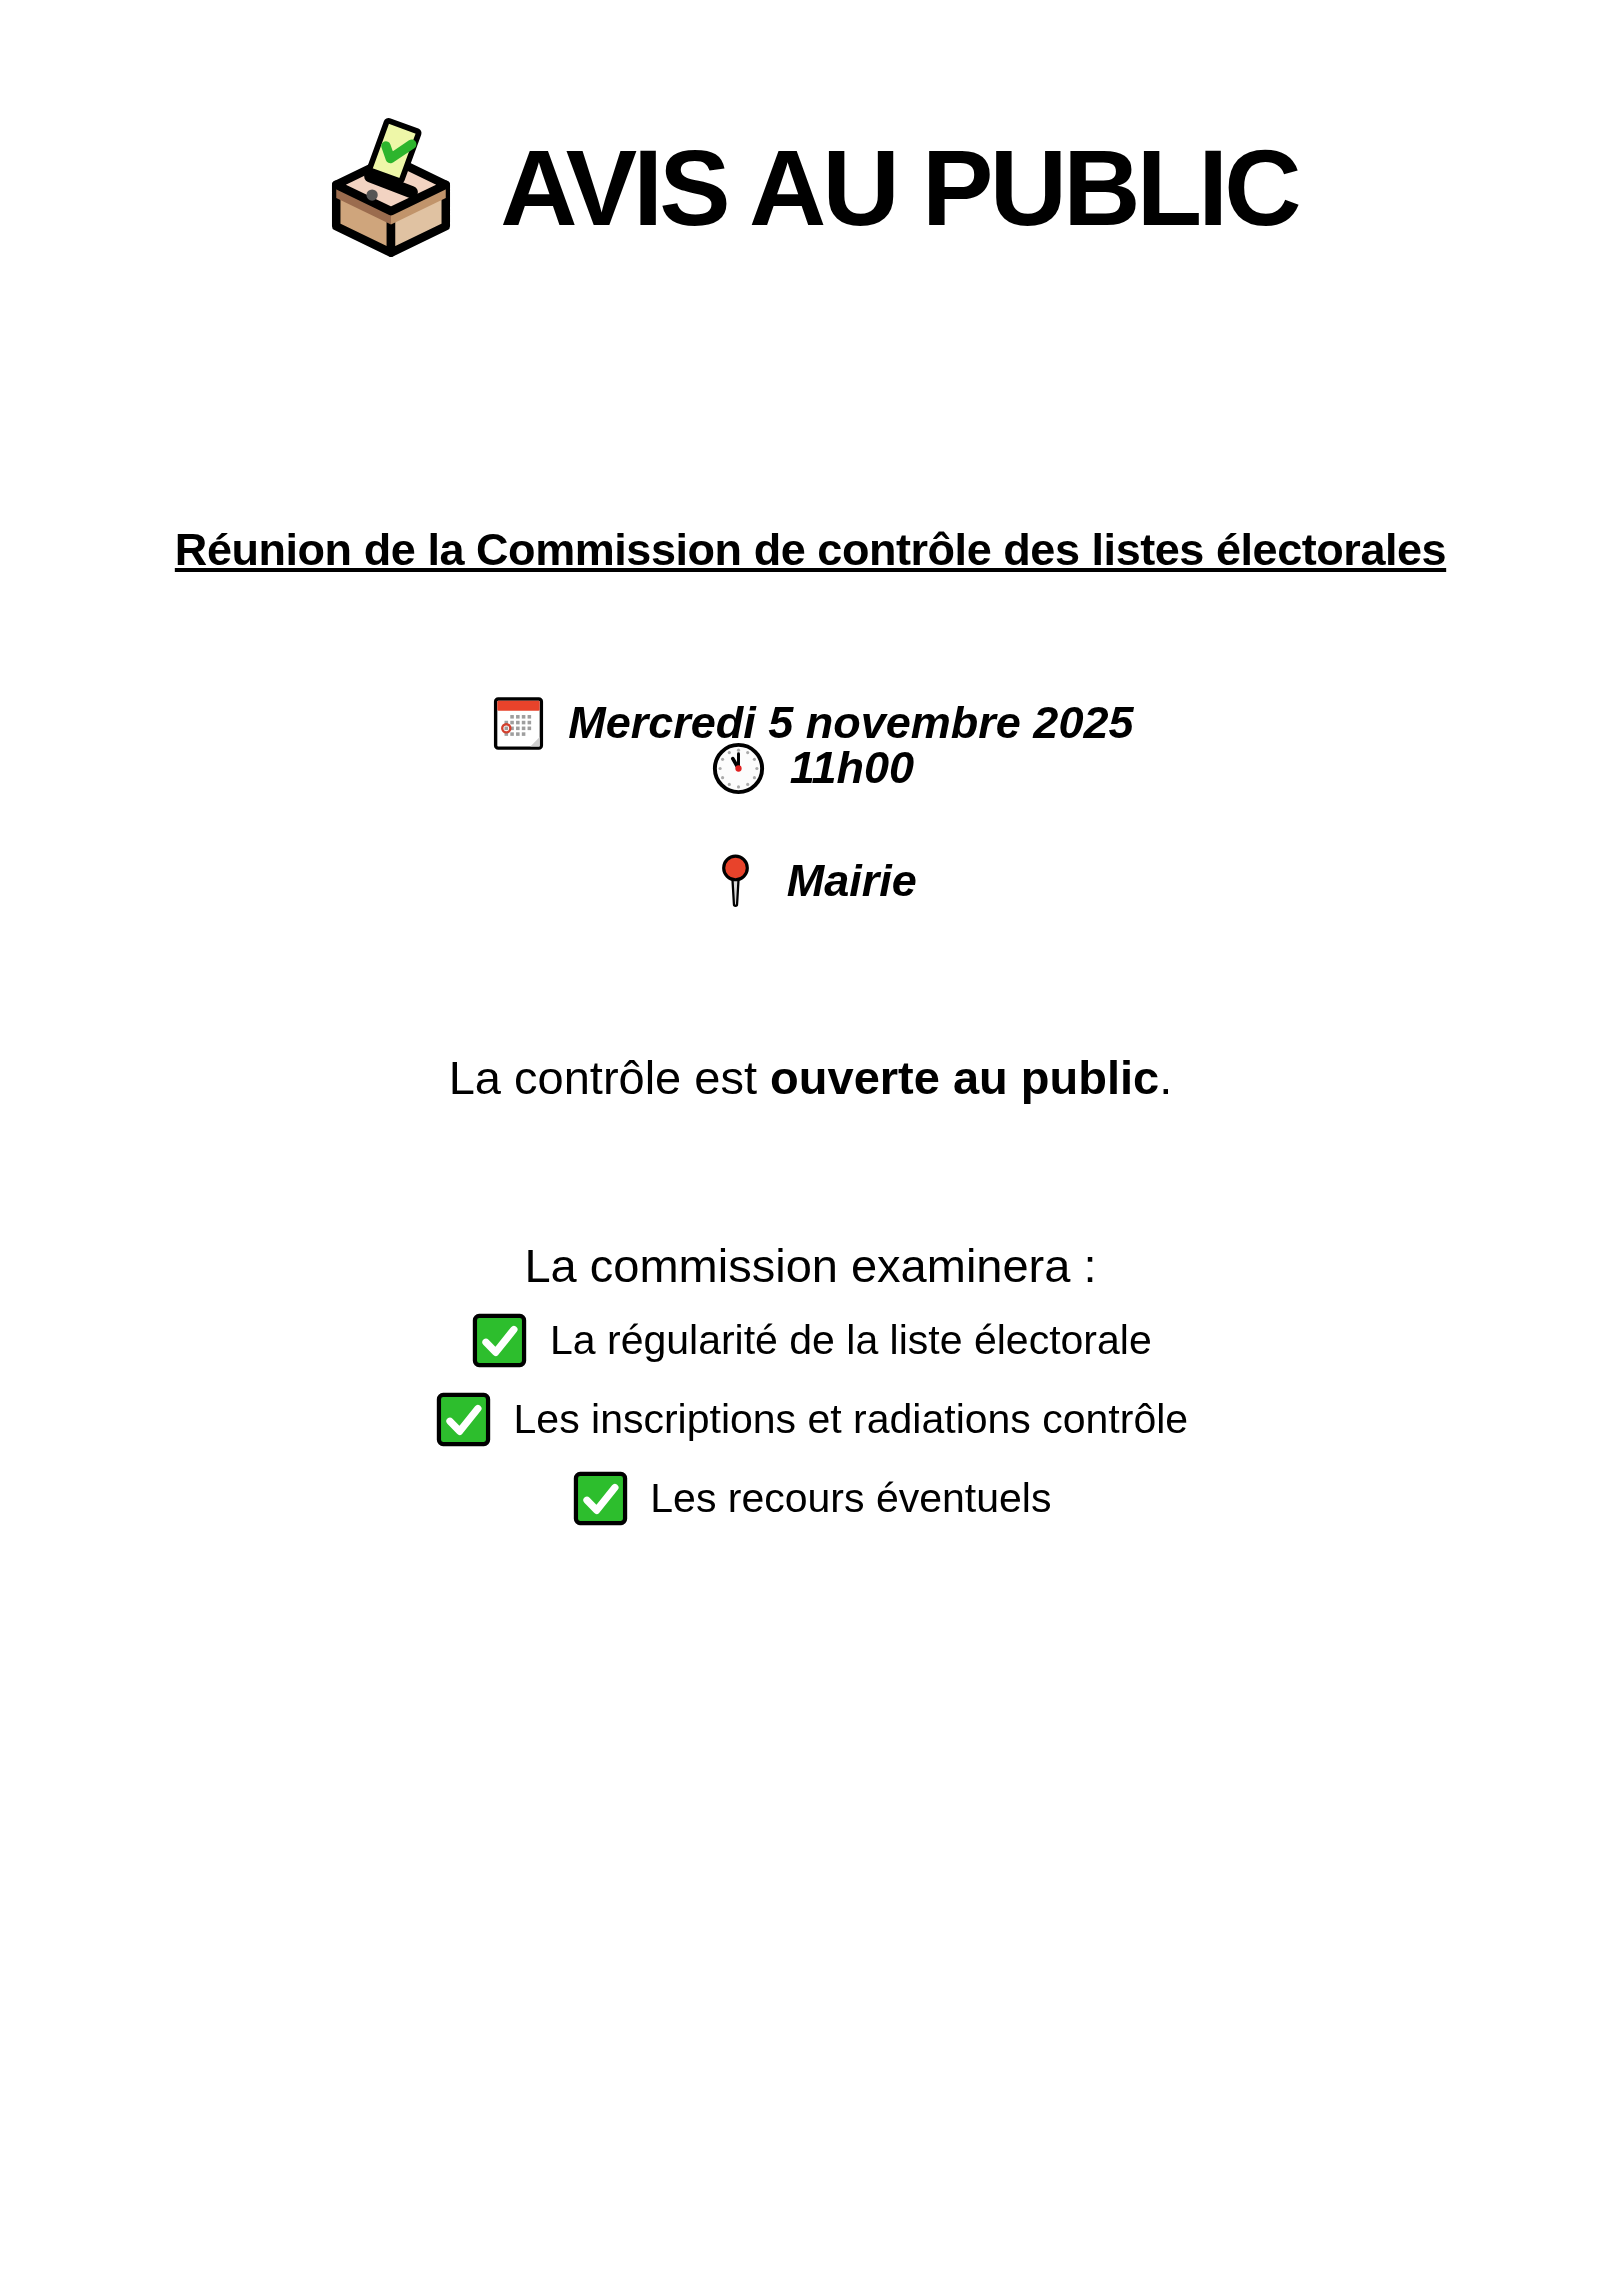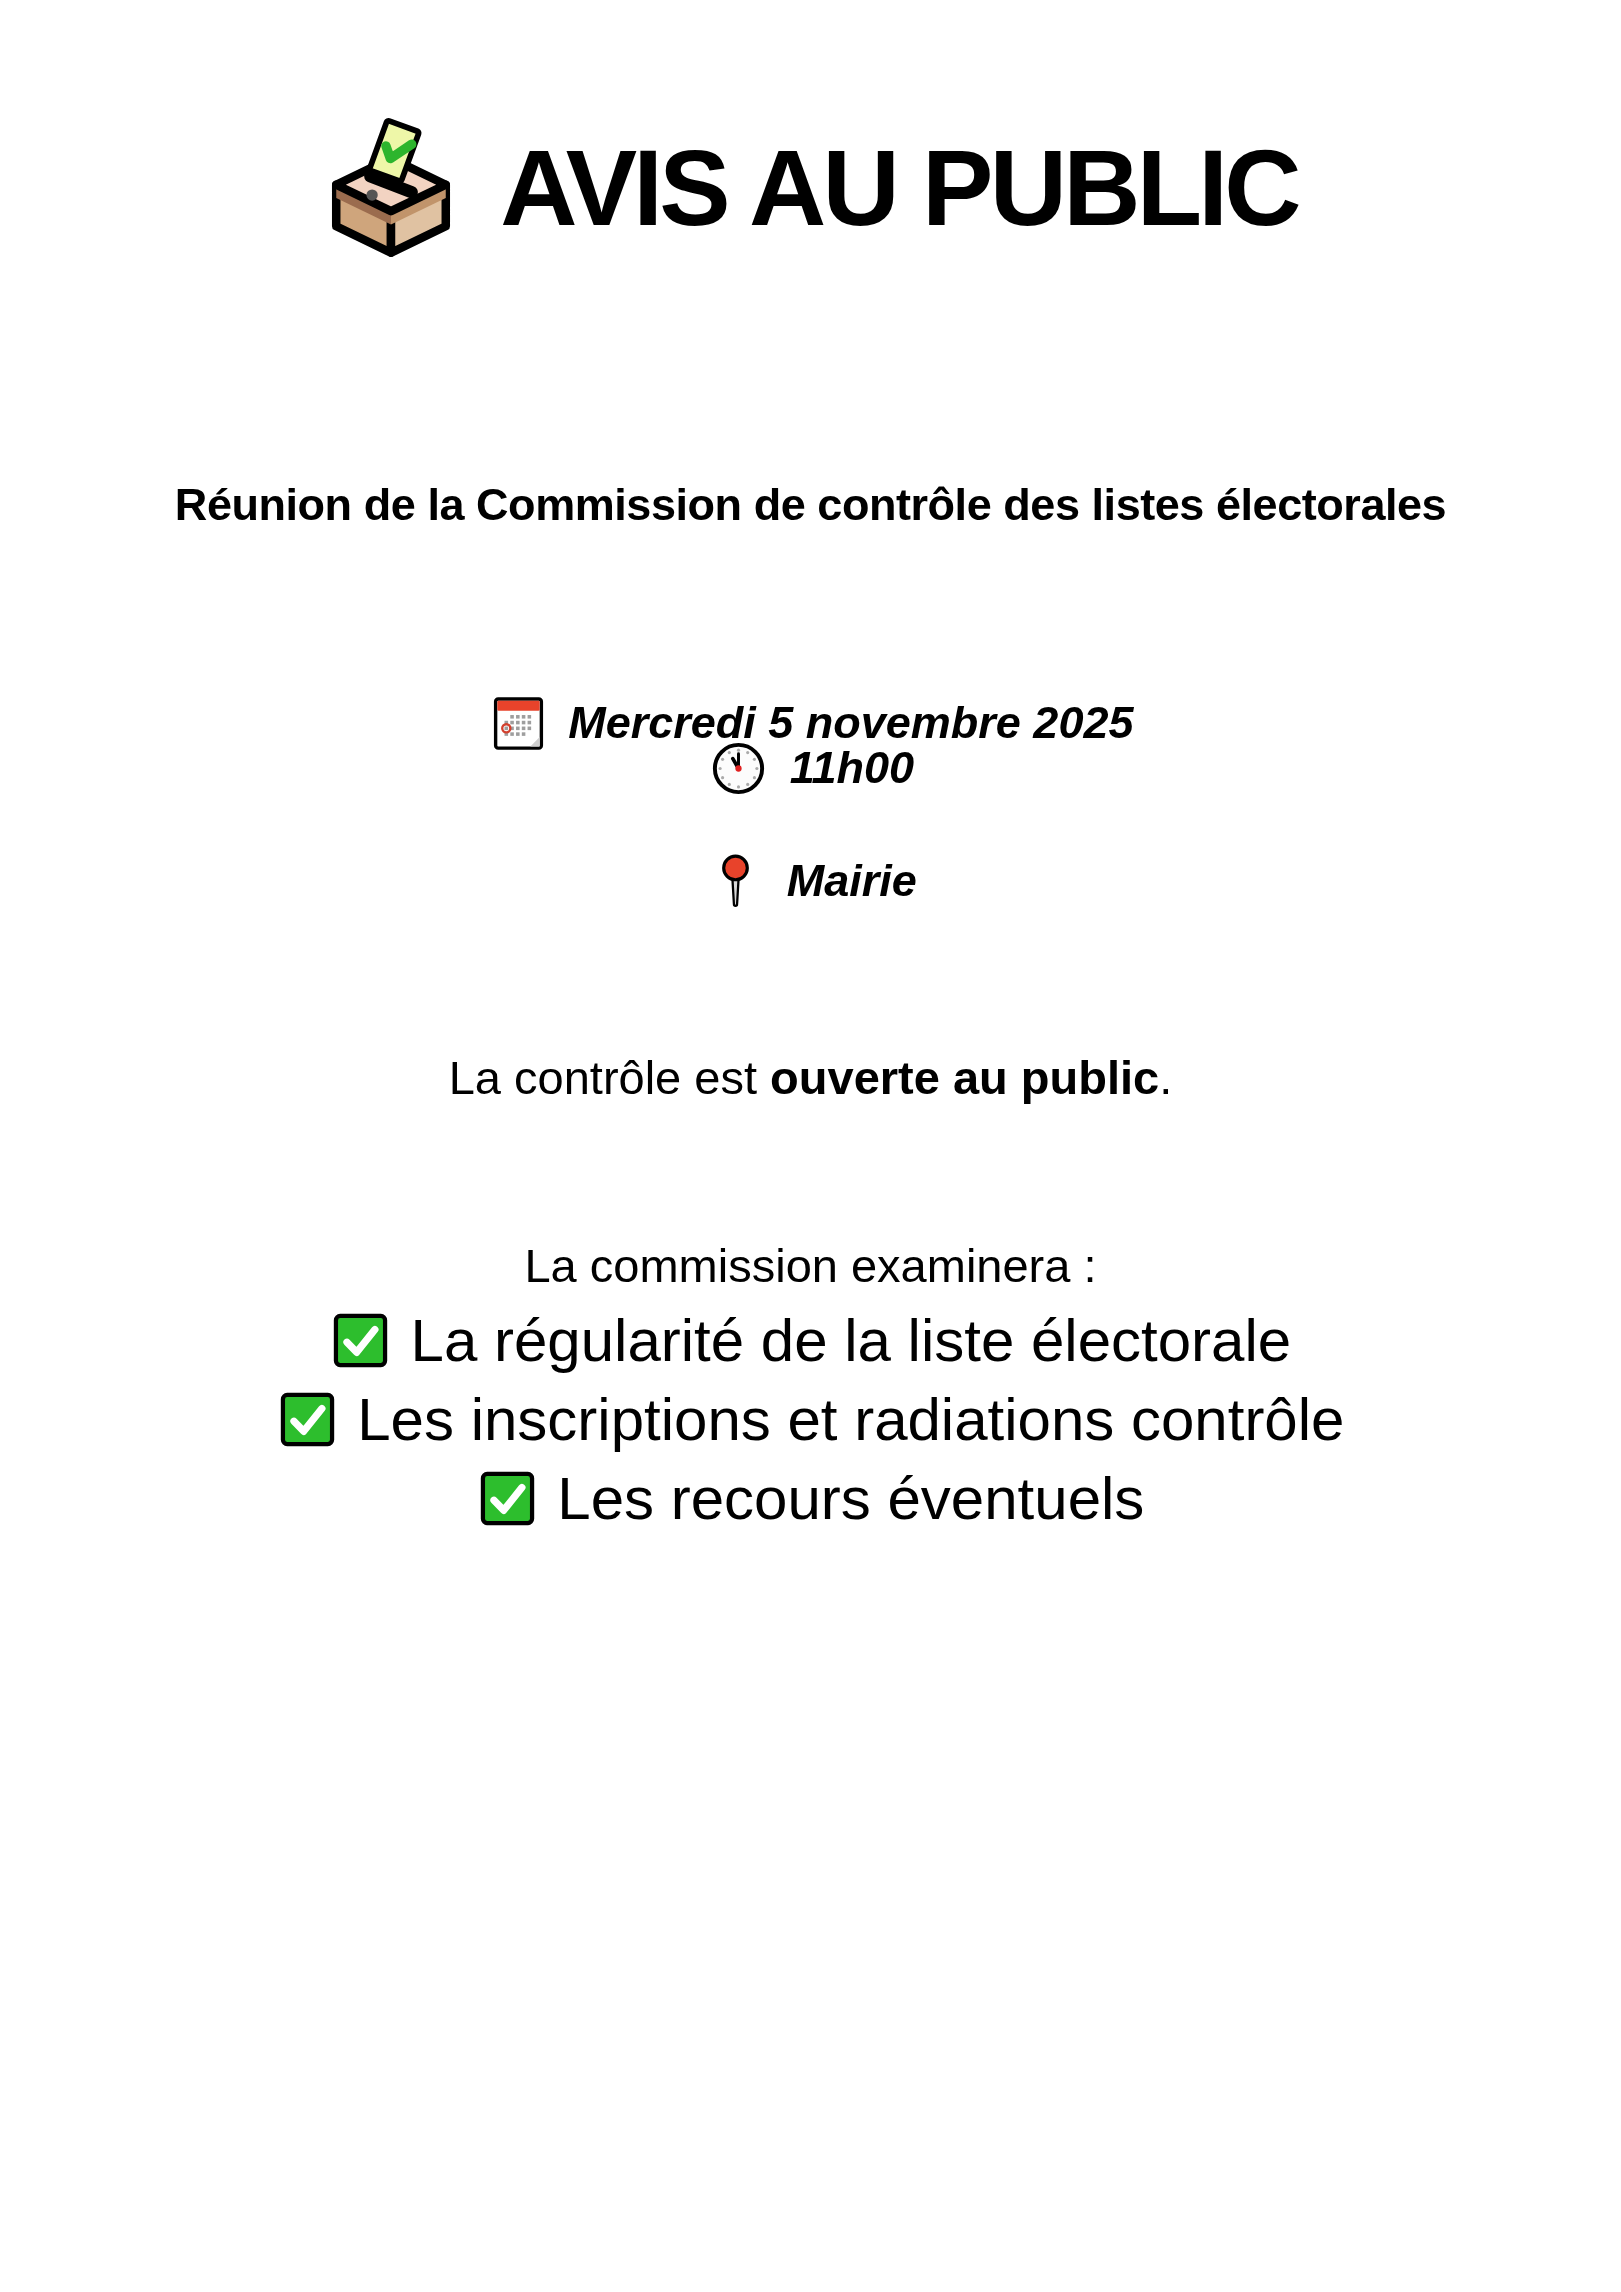--- a/index.html
+++ b/index.html
@@ -21,23 +21,23 @@
   
   .header-row { top: 109px; height: 159px; gap: 41px; }
   .header-title {
     font-size: 107px; font-weight: bold; letter-spacing: -0.035em;
     white-space: nowrap; line-height: 1;
   }
   .ballot-icon svg { display: block; }
 
   
   .subtitle {
-    position: absolute; top: 479px; left: 0; right: 0;
+    position: absolute; top: 524px; left: 0; right: 0;
     text-align: center; font-size: 45px; font-weight: bold;
-    letter-spacing: -0.01em; white-space: nowrap;
+    letter-spacing: -0.01em; white-space: nowrap; text-decoration: underline;
   }
 
   
   .detail-row { height: 64px; gap: 19.7px; font-size: 45px; font-weight: bold; white-space: nowrap; font-style: italic; }
   .detail-date  { top: 691px; }
   .detail-time  { top: 736px; }
   .detail-place { top: 849px; }
   .detail-row svg { display: block; }
 
   
@@ -45,21 +45,21 @@
     position: absolute; top: 1050px; left: 0; right: 0;
     text-align: center; font-size: 47px; white-space: nowrap;
   }
   .open-line .bold { font-weight: bold; }
 
   
   .agenda-intro {
     position: absolute; top: 1238px; left: 0; right: 0;
     text-align: center; font-size: 47px; white-space: nowrap;
   }
-  .agenda-row { height: 63px; gap: 19.7px; font-size: 60px; white-space: nowrap; }
+  .agenda-row { height: 63px; gap: 19.7px; font-size: 41px; white-space: nowrap; }
   .agenda-row-0 { top: 1309px; }
   .agenda-row-1 { top: 1388px; }
   .agenda-row-2 { top: 1467px; }
   .agenda-row svg { display: block; }
 </style>
 </head>
 <body>
 
 <div class="page">
 

